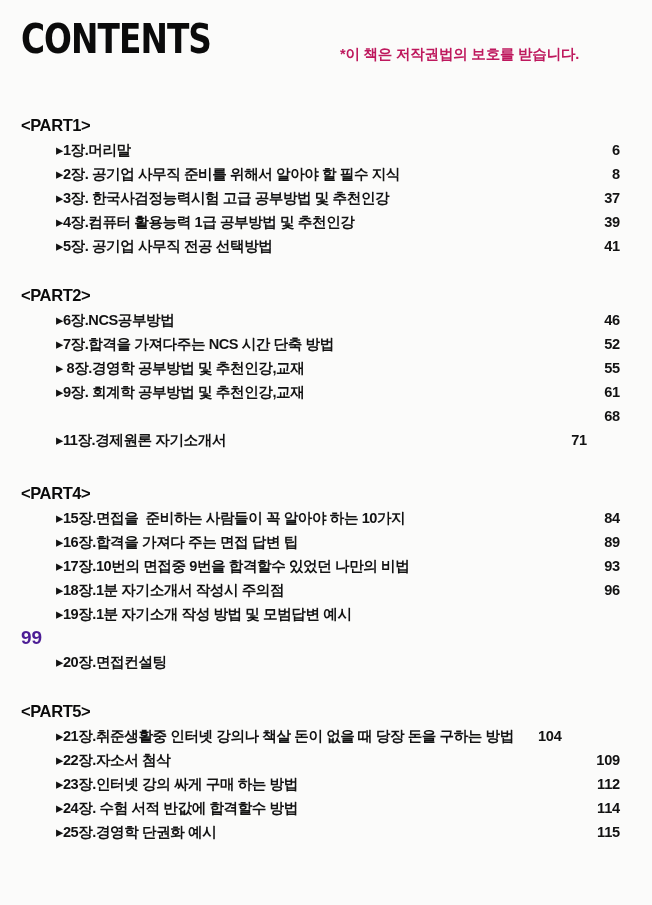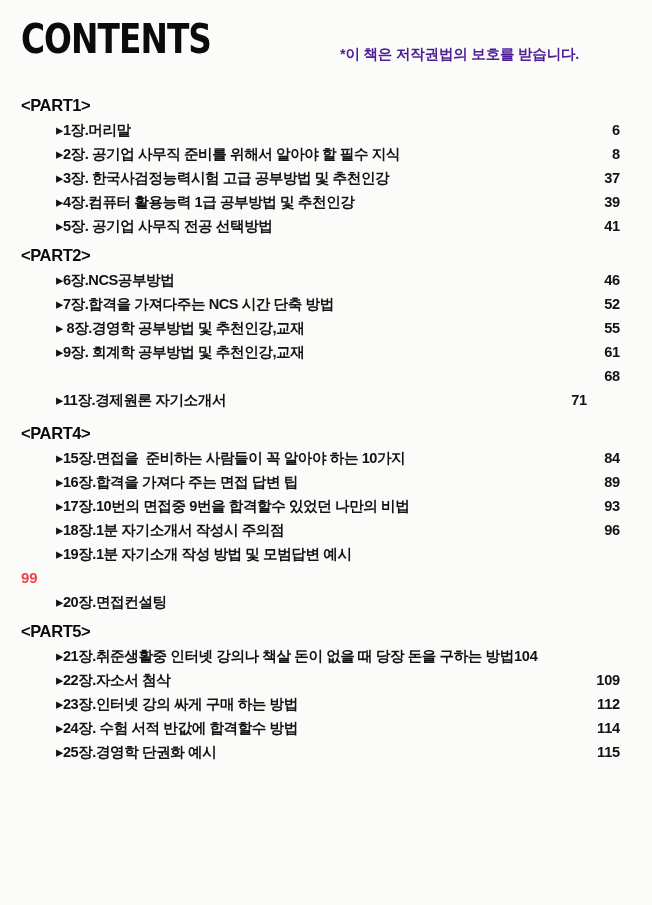--- a/index.html
+++ b/index.html
@@ -35,41 +35,42 @@
     transform-origin: left top;
     white-space: nowrap;
   }
   .copyright-note {
     position: absolute;
     left: 340px;
     top: 44px;
     font-size: 14.5px;
     line-height: 20px;
     font-weight: 700;
-    color: #4c1d95;
+    color: #be185d;
     white-space: nowrap;
     letter-spacing: -0.2px;
   }
 
   
   .toc {
     position: relative;
     padding: 0;
   }
   .part-block {
     margin: 0;
   }
   .part-header {
     font-size: 16.5px;
     line-height: 26px;
     font-weight: 700;
     color: #0b0b0b;
     margin-left: 21px;
     letter-spacing: -0.4px;
     white-space: nowrap;
+    margin-top: 20px;
   }
   .entry {
     position: relative;
     margin-left: 56px;
     margin-right: 32px;
     height: 24px;
     line-height: 24px;
     font-size: 14.6px;
     font-weight: 600;
     color: #121212;
@@ -90,29 +91,30 @@
     color: #121212;
   }
   
   .entry-page.short {
     right: 33px;
   }
   
   .entry.tight .entry-page {
     position: static;
     display: inline;
+    margin-left: 24px;
   }
   
   .wrapped-page {
     margin-left: 21px;
     height: 24px;
     line-height: 24px;
-    font-size: 15px;
+    font-size: 19px;
     font-weight: 600;
-    color: #ef4444;
+    color: #4c1d95;
   }
 
   
   .gap-part { height: 4px; }
 </style>
 </head>
 <body>
 
 <div class="header">
   <div class="contents-title">CONTENTS</div>

